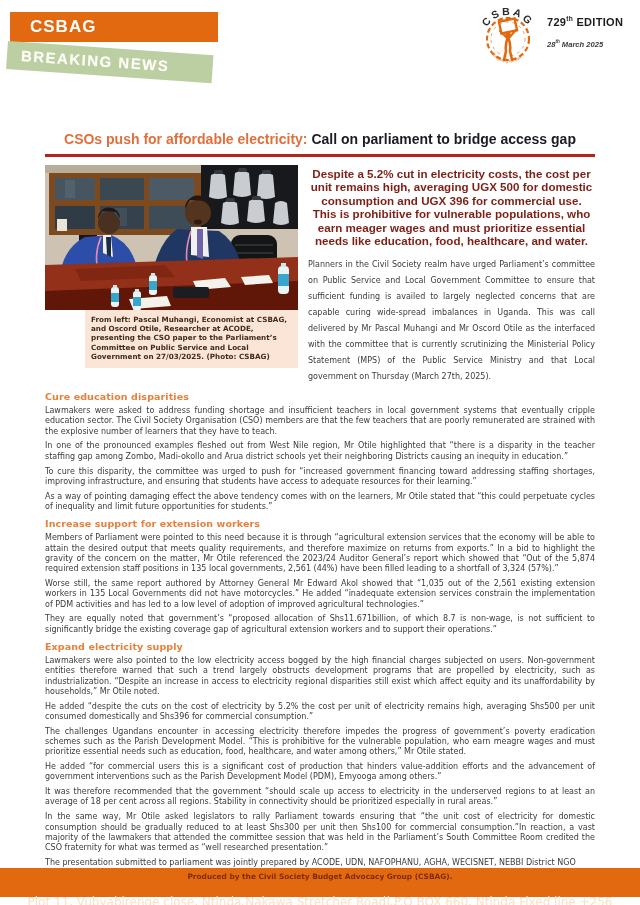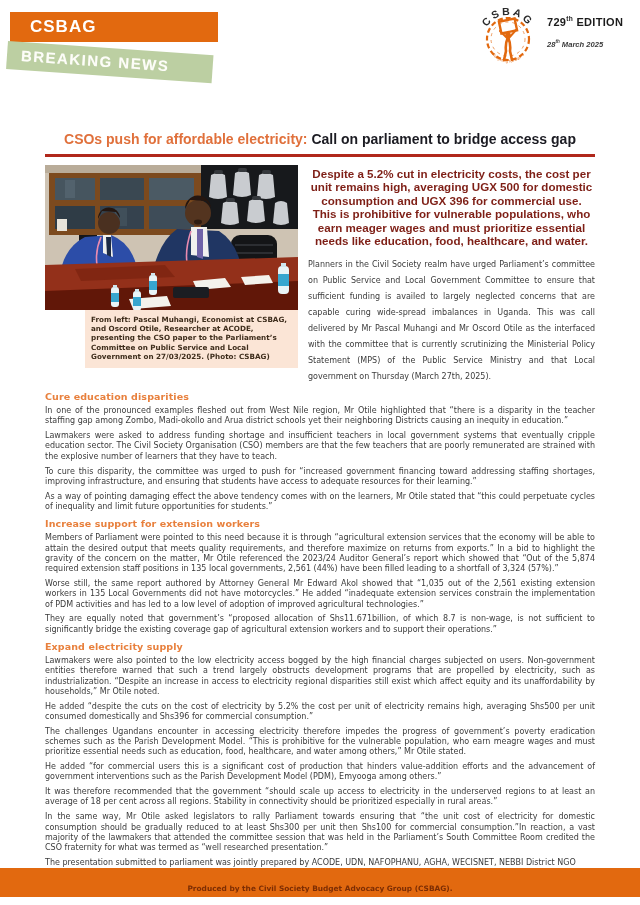--- a/index.html
+++ b/index.html
@@ -66,21 +66,21 @@
     font-size:9.5px; font-weight:bold; letter-spacing:.1px;
   }
   .body-p { margin:0 0 4.5px; font-size:8px; line-height:10.3px; text-align:justify; }
   .closing-p { margin:2px 0 0; font-size:8px; line-height:10.3px; }
 
   
   .page-footer {
     position:absolute; left:0; right:0; bottom:8px; height:29px;
     background:#e2690f; text-align:center; box-sizing:border-box; padding-top:5px;
   }
-  .footer-line1 { font-size:7.4px; font-weight:bold; color:#7c2d04; line-height:8.5px;margin-top:12px; }
+  .footer-line1 { font-size:7.4px; font-weight:bold; color:#7c2d04; line-height:8.5px; }
   .footer-line2 { font-size:12px; color:#fbe0c8; line-height:8px; margin-top:16px;text-decoration:underline; }
 </style>
 </head>
 <body>
 
 <div class="page">
 
   <header class="masthead">
     <div class="brand-box">CSBAG</div>
     <div class="breaking-band">BREAKING NEWS</div>
@@ -219,22 +219,22 @@
 
     <div class="lead-col">
       <p class="pull-quote">Despite a 5.2% cut in electricity costs, the cost per unit remains high, averaging UGX 500 for domestic consumption and UGX 396 for commercial use. This is prohibitive for vulnerable populations, who earn meager wages and must prioritize essential needs like education, food, healthcare, and water.</p>
       <p class="intro-p">Planners in the Civil Society realm have urged Parliament’s committee on Public Service and Local Government Committee to ensure that sufficient funding is availed to largely neglected concerns that are capable curing wide-spread imbalances in Uganda. This was call delivered by Mr Pascal Muhangi and Mr Oscord Otile as the interfaced with the committee that is currently scrutinizing the Ministerial Policy Statement (MPS) of the Public Service Ministry and that Local government on Thursday (March 27th, 2025).</p>
     </div>
   </div>
 
   <div class="article">
 
     <h2 class="section-heading">Cure education disparities</h2>
+    <p class="body-p">Lawmakers were asked to address funding shortage and insufficient teachers in local government systems that eventually cripple education sector. The Civil Society Organisation (CSO) members are that the few teachers that are poorly remunerated are strained with the explosive number of learners that they have to teach.</p>
     <p class="body-p">In one of the pronounced examples fleshed out from West Nile region, Mr Otile highlighted that “there is a disparity in the teacher staffing gap among Zombo, Madi-okollo and Arua district schools yet their neighboring Districts causing an inequity in education.”</p>
-    <p class="body-p">Lawmakers were asked to address funding shortage and insufficient teachers in local government systems that eventually cripple education sector. The Civil Society Organisation (CSO) members are that the few teachers that are poorly remunerated are strained with the explosive number of learners that they have to teach.</p>
     <p class="body-p">To cure this disparity, the committee was urged to push for “increased government financing toward addressing staffing shortages, improving infrastructure, and ensuring that students have access to adequate resources for their learning.”</p>
     <p class="body-p">As a way of pointing damaging effect the above tendency comes with on the learners, Mr Otile stated that “this could perpetuate cycles of inequality and limit future opportunities for students.”</p>
 
     <h2 class="section-heading">Increase support for extension workers</h2>
     <p class="body-p">Members of Parliament were pointed to this need because it is through “agricultural extension services that the economy will be able to attain the desired output that meets quality requirements, and therefore maximize on returns from exports.” In a bid to highlight the gravity of the concern on the matter, Mr Otile referenced the 2023/24 Auditor General’s report which showed that “Out of the 5,874 required extension staff positions in 135 local governments, 2,561 (44%) have been filled leading to a shortfall of 3,324 (57%).”</p>
     <p class="body-p">Worse still, the same report authored by Attorney General Mr Edward Akol showed that “1,035 out of the 2,561 existing extension workers in 135 Local Governments did not have motorcycles.” He added “inadequate extension services constrain the implementation of PDM activities and has led to a low level of adoption of improved agricultural technologies.”</p>
     <p class="body-p">They are equally noted that government’s “proposed allocation of Shs11.671billion, of which 8.7 is non-wage, is not sufficient to significantly bridge the existing coverage gap of agricultural extension workers and to support their operations.”</p>
 
     <h2 class="section-heading">Expand electricity supply</h2>
     <p class="body-p">Lawmakers were also pointed to the low electricity access bogged by the high financial charges subjected on users. Non-government entities therefore warned that such a trend largely obstructs development programs that are propelled by electricity, such as industrialization. “Despite an increase in access to electricity regional disparities still exist which affect equity and its unaffordability by households,” Mr Otile noted.</p>

